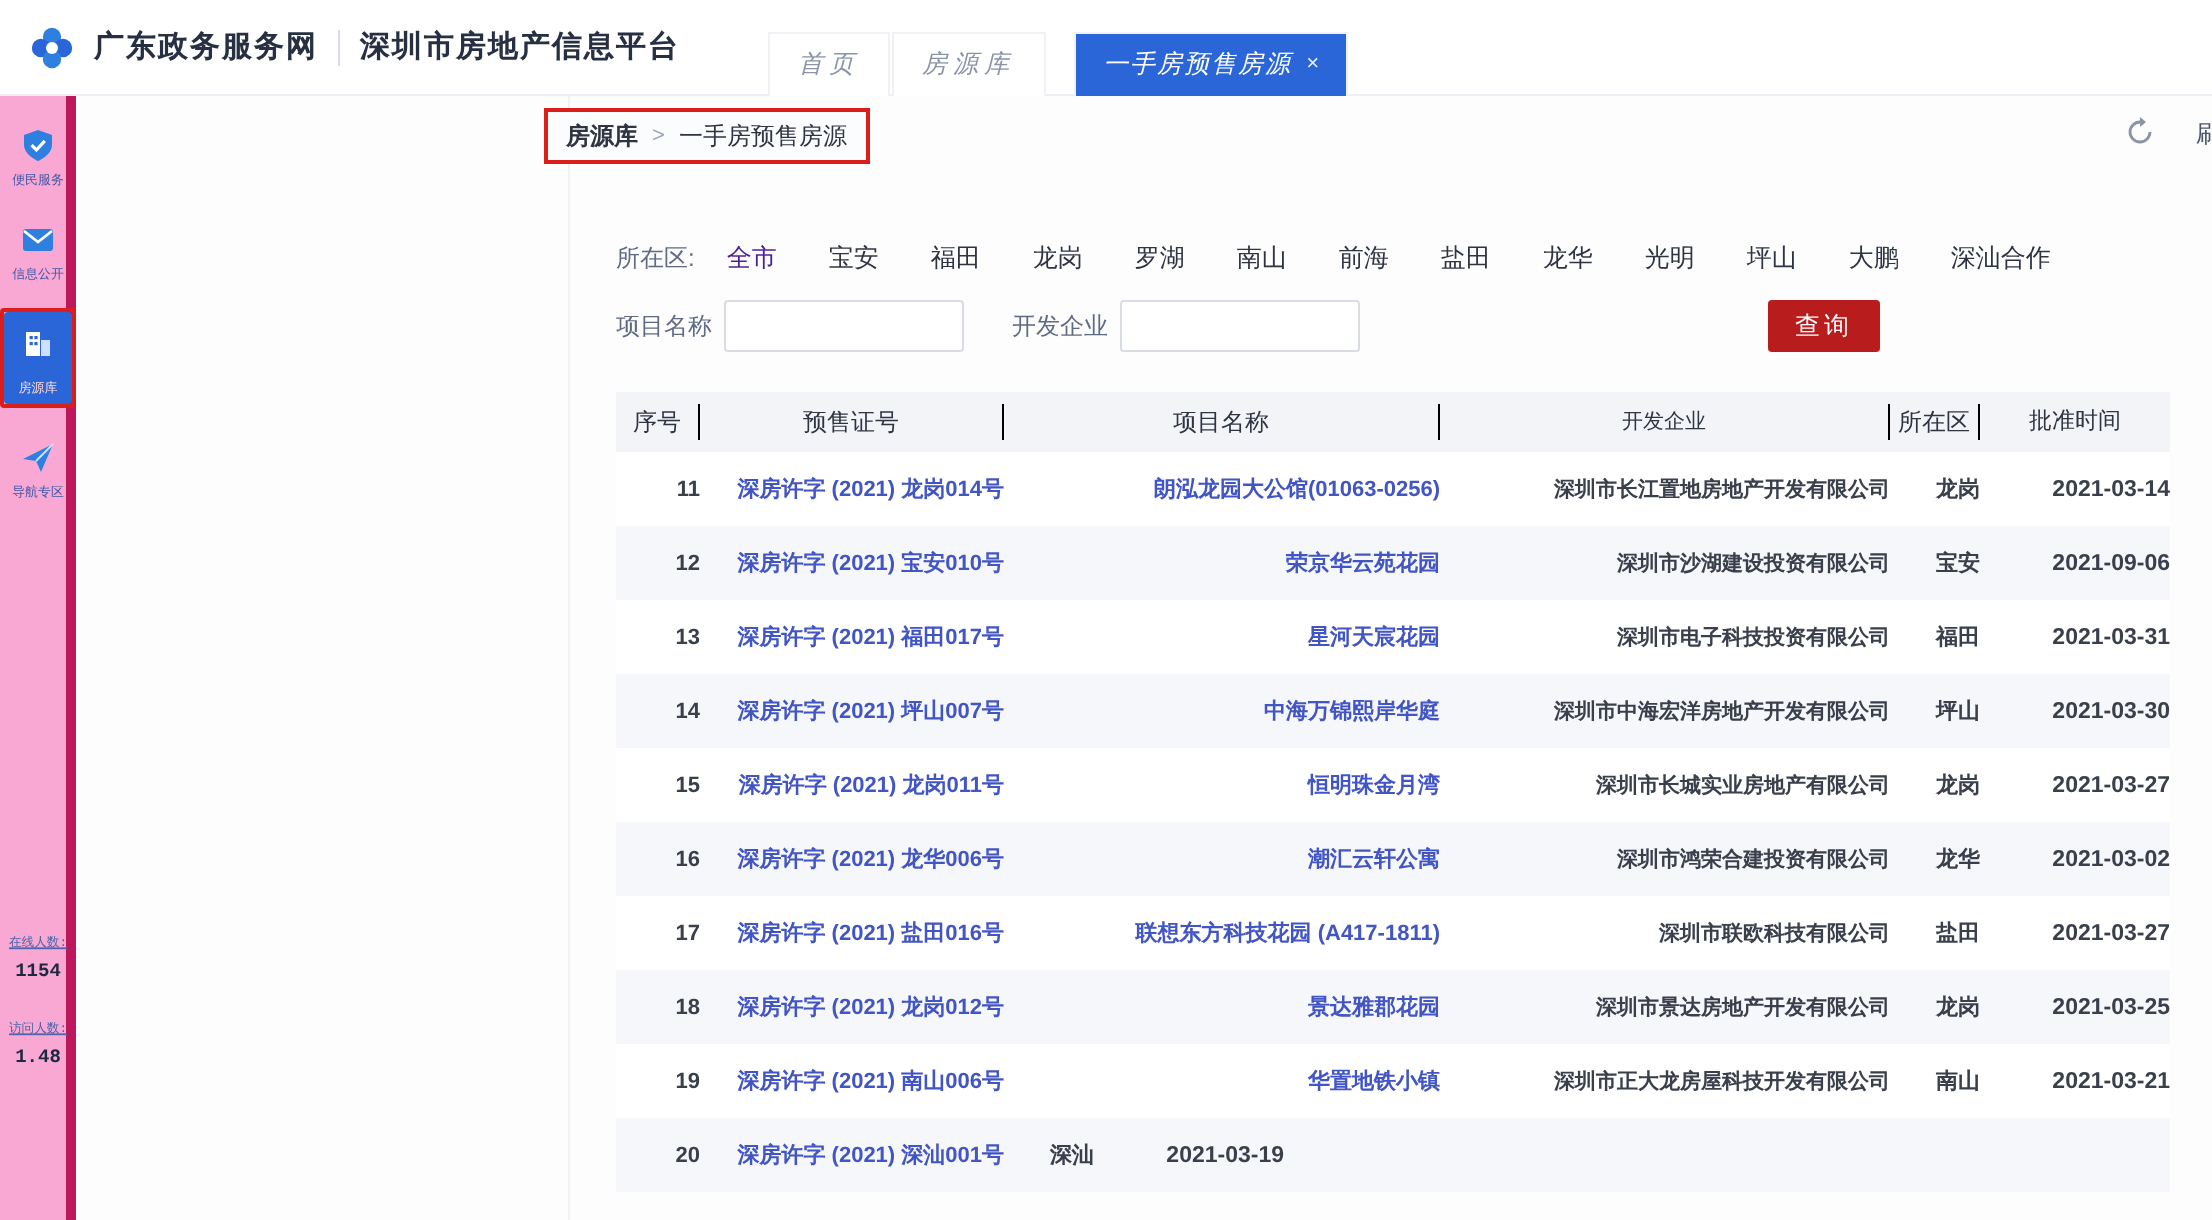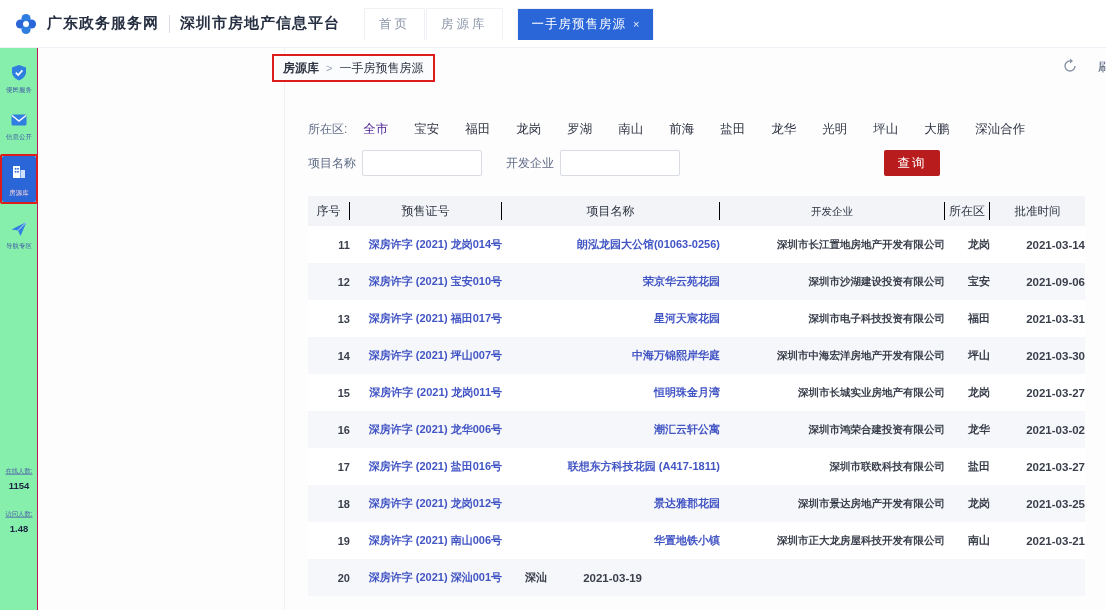--- a/index.html
+++ b/index.html
@@ -7,31 +7,31 @@
     font-family:"Liberation Sans","DejaVu Sans",sans-serif; }
   .page { position:relative; width:1106px; height:610px; background:#fdfdfe; }
 
   
   .topbar { position:absolute; left:0; top:0; width:1106px; height:48px;
     background:#fff; border-bottom:1px solid #edeff4; display:flex; align-items:center; z-index:5; }
   .logo { width:24px; height:24px; margin-left:14px; flex:0 0 auto; }
   .brand { font-size:15px; font-weight:bold; color:#273043; margin-left:9px; letter-spacing:1px; }
   .titlesep { width:1px; height:18px; background:#d9dde6; margin:0 10px; }
   .platform { font-size:15px; font-weight:bold; color:#273043; letter-spacing:1px; }
-  .tabs { display:flex; align-items:center; height:48px; margin-left:24px; }
+  .tabs { display:flex; align-items:flex-end; height:48px; margin-left:44px;font-style:italic; }
   .tab { height:32px; min-width:54px; padding:0 14px; display:flex; align-items:center; justify-content:center;
     font-size:12.5px; color:#8a94a6; background:#fff; border:1px solid #f0f1f5; border-bottom:none;
     letter-spacing:3px; cursor:pointer; }
   .tab + .tab { margin-left:1px; }
   .tab.active { background:#2b66d9; color:#fff; letter-spacing:1px; margin-left:14px; min-width:116px; }
   .tab .close { font-size:11px; margin-left:7px; letter-spacing:0; opacity:.9; }
 
   
   .sidebar { position:absolute; left:0; top:48px; width:38px; height:562px;
-    background:#86efac; border-right:1px solid #be185d; z-index:4; }
+    background:#f9a8d4; border-right:5px solid #be185d; z-index:4;font-family:Liberation Mono, monospace; }
   .s-item { width:38px; text-align:center; margin-top:16px; cursor:pointer; }
   .s-item svg { display:block; margin:0 auto; }
   .s-label { display:block; font-size:7px; color:#3f57a6; margin-top:3px; transform:scale(.92); letter-spacing:0; }
   .s-active-wrap { position:relative; width:38px; height:50px; margin-top:12px; }
   .s-activebox { position:absolute; left:2px; top:2px; width:34px; height:46px; background:#2b66d9;
     border-radius:2px; text-align:center; padding-top:7px; cursor:pointer; }
   .s-activebox .s-label { color:#ffdada; }
   .anno-side { position:absolute; left:0px; top:0px; width:38px; height:50px;
     border:2px solid #dd1c1c; border-radius:2px; pointer-events:none; }
   .s-stats { position:absolute; left:0; top:400px; width:38px; text-align:center; }

